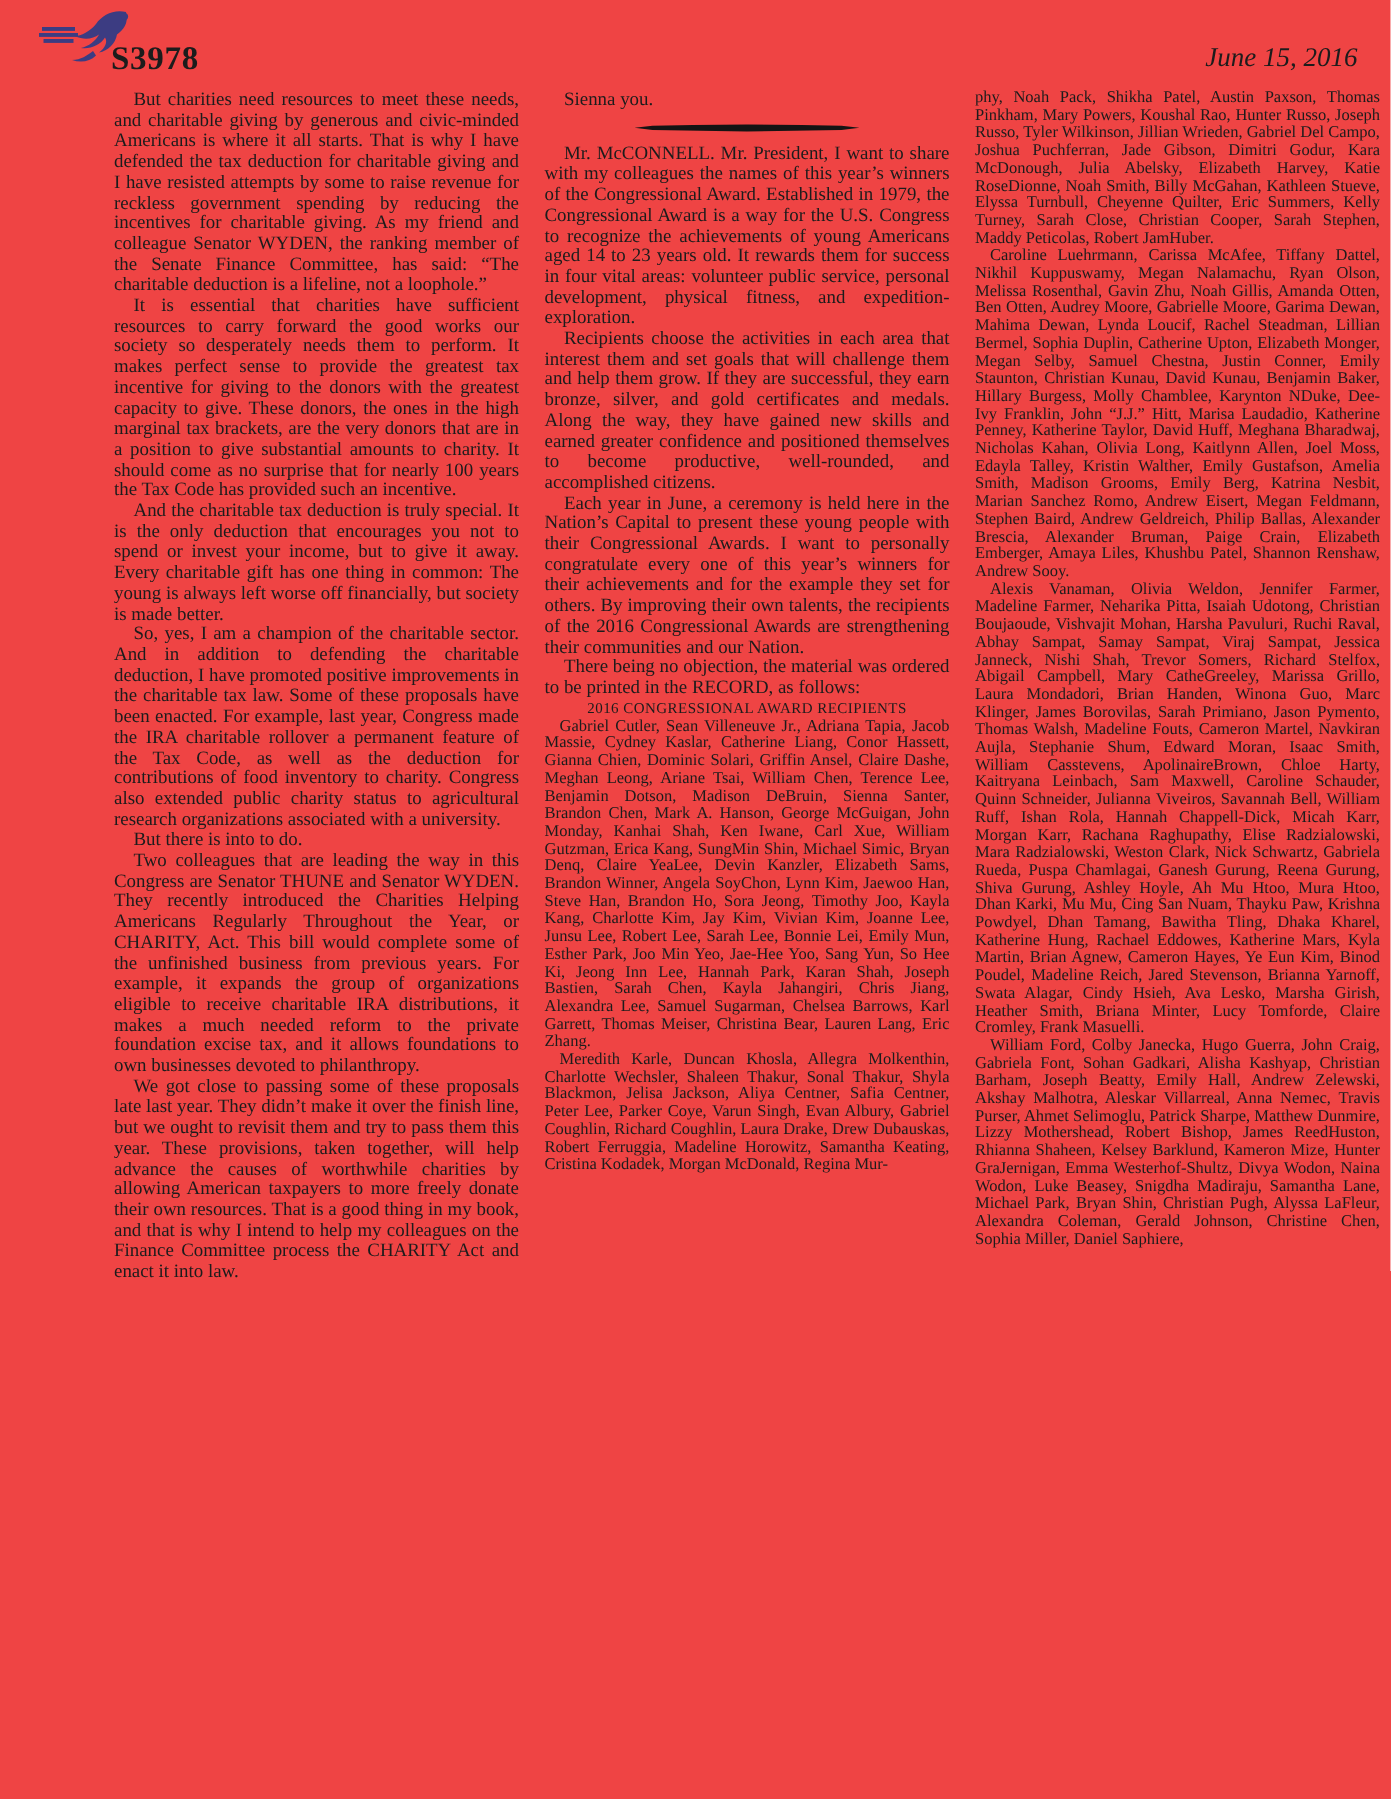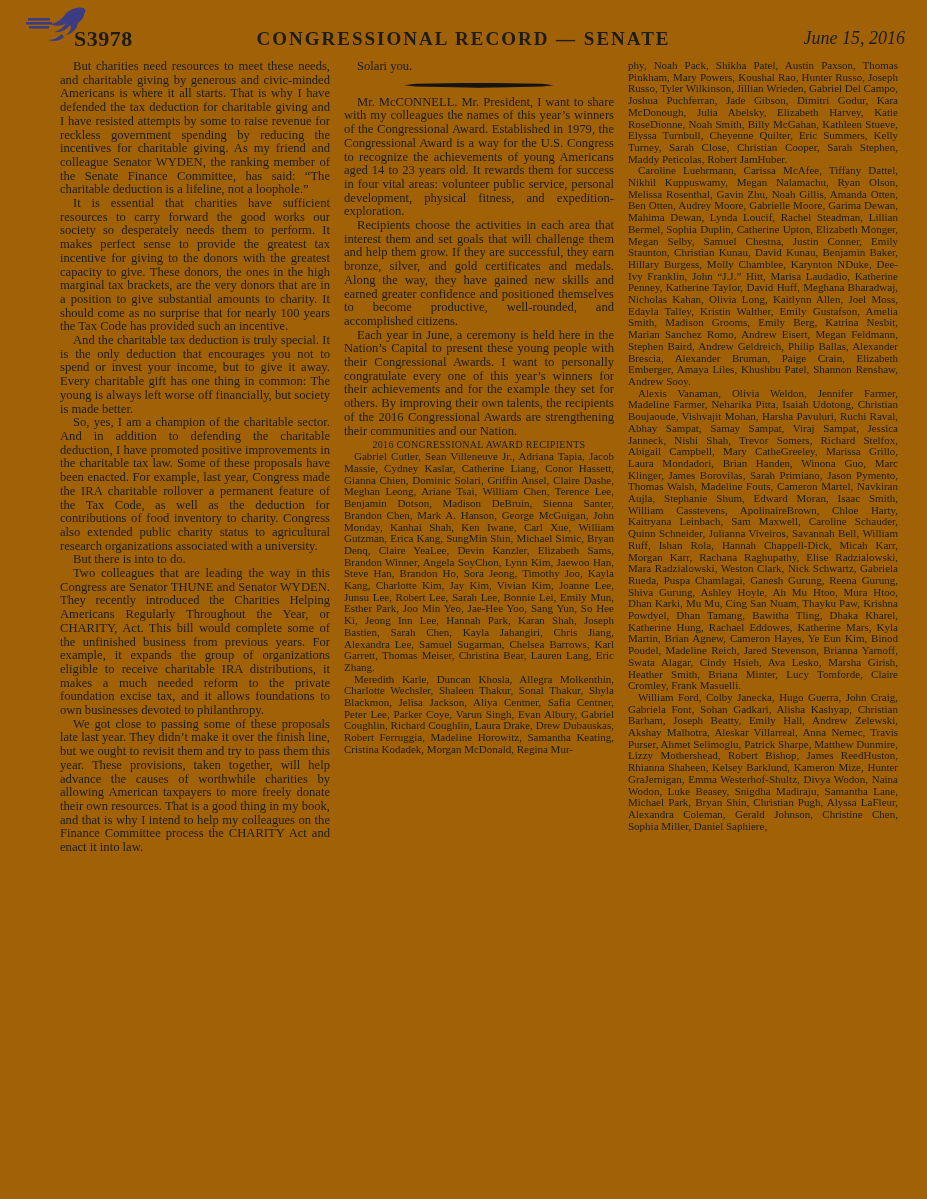--- a/index.html
+++ b/index.html
@@ -1,38 +1,38 @@
 <!DOCTYPE html>
 <html><head>
 <meta charset="utf-8">
 <style>
   html,body { margin:0; padding:0; background:#ffffff; }
   .page {
-    position:relative; width:927px; height:1199px; background:#a16207;
+    position:relative; width:927px; height:1199px; background:#ef4444;
     font-family:"Liberation Serif", serif; color:#1c1c1c; overflow:hidden;
   }
   
   .page-number {
     position:absolute; left:74px; top:26px;
     font-size:22px; font-weight:bold; letter-spacing:0.5px;
   }
   .masthead {
     position:absolute; left:0; right:0; top:28px; text-align:center;
     font-size:19px; font-weight:bold; letter-spacing:2px;
   }
   .issue-date {
     position:absolute; right:22px; top:28px;
     font-size:18px; font-weight:normal; font-style:italic;
   }
   
   .gpo-logo { position:absolute; left:24px; top:4px; width:84px; height:50px; }
   
   .columns {
-    position:absolute; left:60px; top:60px; width:844px;
-    display:flex; gap:14px; align-items:flex-start;
+    position:absolute; left:76px; top:60px; width:844px;
+    display:flex; gap:14px; align-items:flex-start;justify-content:space-between;
   }
   .col { width:270px; text-align:justify; font-size:12.6px; line-height:13.7px; }
   .col p { margin:0; text-indent:13px; }
   .col p.no-indent { text-indent:0; }
   
   .swell-rule {
     width:150px; height:5px; margin:9px auto 8px; background:#141414;
     clip-path:polygon(0% 50%, 8% 22%, 50% 0%, 92% 22%, 100% 50%, 92% 78%, 50% 100%, 8% 78%);
   }
   .article-heading {
@@ -56,41 +56,41 @@
       <rect x="4" y="14" width="22" height="2.6"></rect>
       <rect x="2" y="18" width="26" height="2.6"></rect>
       <rect x="5" y="22" width="20" height="2.6"></rect>
       <path d="M60 4 C52 2 44 6 40 12 C36 17 30 20 26 20 C32 23 38 22 42 19 C40 23 35 27 30 28 C36 29 43 26 46 21 C48 24 46 28 42 31 C48 30 53 25 54 19 C58 16 62 12 60 4 Z"></path>
       <path d="M38 30 C34 33 30 36 24 36 C30 38 36 37 40 33 Z"></path>
       <circle cx="59" cy="7" r="2.4"></circle>
     </g>
   </svg>
 
   <div class="page-number">S3978</div>
-  <div class="masthead">CONGRESSIONAL RECORD — SENATE</div>
   <div class="issue-date">June 15, 2016</div>
 
   <div class="columns">
 
     <div class="col">
       <p>But charities need resources to meet these needs, and charitable giving by generous and civic-minded Americans is where it all starts. That is why I have defended the tax deduction for charitable giving and I have resisted attempts by some to raise revenue for reckless government spending by reducing the incentives for charitable giving. As my friend and colleague Senator WYDEN, the ranking member of the Senate Finance Committee, has said: “The charitable deduction is a lifeline, not a loophole.”</p>
       <p>It is essential that charities have sufficient resources to carry forward the good works our society so desperately needs them to perform. It makes perfect sense to provide the greatest tax incentive for giving to the donors with the greatest capacity to give. These donors, the ones in the high marginal tax brackets, are the very donors that are in a position to give substantial amounts to charity. It should come as no surprise that for nearly 100 years the Tax Code has provided such an incentive.</p>
       <p>And the charitable tax deduction is truly special. It is the only deduction that encourages you not to spend or invest your income, but to give it away. Every charitable gift has one thing in common: The young is always left worse off financially, but society is made better.</p>
       <p>So, yes, I am a champion of the charitable sector. And in addition to defending the charitable deduction, I have promoted positive improvements in the charitable tax law. Some of these proposals have been enacted. For example, last year, Congress made the IRA charitable rollover a permanent feature of the Tax Code, as well as the deduction for contributions of food inventory to charity. Congress also extended public charity status to agricultural research organizations associated with a university.</p>
       <p>But there is into to do.</p>
       <p>Two colleagues that are leading the way in this Congress are Senator THUNE and Senator WYDEN. They recently introduced the Charities Helping Americans Regularly Throughout the Year, or CHARITY, Act. This bill would complete some of the unfinished business from previous years. For example, it expands the group of organizations eligible to receive charitable IRA distributions, it makes a much needed reform to the private foundation excise tax, and it allows foundations to own businesses devoted to philanthropy.</p>
       <p>We got close to passing some of these proposals late last year. They didn’t make it over the finish line, but we ought to revisit them and try to pass them this year. These provisions, taken together, will help advance the causes of worthwhile charities by allowing American taxpayers to more freely donate their own resources. That is a good thing in my book, and that is why I intend to help my colleagues on the Finance Committee process the CHARITY Act and enact it into law.</p>
     </div>
 
     <div class="col">
-      <p>Solari you.</p>
+      <p>Sienna you.</p>
       <div class="swell-rule"></div>
       <p>Mr. McCONNELL. Mr. President, I want to share with my colleagues the names of this year’s winners of the Congressional Award. Established in 1979, the Congressional Award is a way for the U.S. Congress to recognize the achievements of young Americans aged 14 to 23 years old. It rewards them for success in four vital areas: volunteer public service, personal development, physical fitness, and expedition-exploration.</p>
       <p>Recipients choose the activities in each area that interest them and set goals that will challenge them and help them grow. If they are successful, they earn bronze, silver, and gold certificates and medals. Along the way, they have gained new skills and earned greater confidence and positioned themselves to become productive, well-rounded, and accomplished citizens.</p>
       <p>Each year in June, a ceremony is held here in the Nation’s Capital to present these young people with their Congressional Awards. I want to personally congratulate every one of this year’s winners for their achievements and for the example they set for others. By improving their own talents, the recipients of the 2016 Congressional Awards are strengthening their communities and our Nation.</p>
+      <p>There being no objection, the material was ordered to be printed in the RECORD, as follows:</p>
       <p class="list-heading">2016 CONGRESSIONAL AWARD RECIPIENTS</p>
       <div class="small">
         <p>Gabriel Cutler, Sean Villeneuve Jr., Adriana Tapia, Jacob Massie, Cydney Kaslar, Catherine Liang, Conor Hassett, Gianna Chien, Dominic Solari, Griffin Ansel, Claire Dashe, Meghan Leong, Ariane Tsai, William Chen, Terence Lee, Benjamin Dotson, Madison DeBruin, Sienna Santer, Brandon Chen, Mark A. Hanson, George McGuigan, John Monday, Kanhai Shah, Ken Iwane, Carl Xue, William Gutzman, Erica Kang, SungMin Shin, Michael Simic, Bryan Denq, Claire YeaLee, Devin Kanzler, Elizabeth Sams, Brandon Winner, Angela SoyChon, Lynn Kim, Jaewoo Han, Steve Han, Brandon Ho, Sora Jeong, Timothy Joo, Kayla Kang, Charlotte Kim, Jay Kim, Vivian Kim, Joanne Lee, Junsu Lee, Robert Lee, Sarah Lee, Bonnie Lei, Emily Mun, Esther Park, Joo Min Yeo, Jae-Hee Yoo, Sang Yun, So Hee Ki, Jeong Inn Lee, Hannah Park, Karan Shah, Joseph Bastien, Sarah Chen, Kayla Jahangiri, Chris Jiang, Alexandra Lee, Samuel Sugarman, Chelsea Barrows, Karl Garrett, Thomas Meiser, Christina Bear, Lauren Lang, Eric Zhang.</p>
         <p>Meredith Karle, Duncan Khosla, Allegra Molkenthin, Charlotte Wechsler, Shaleen Thakur, Sonal Thakur, Shyla Blackmon, Jelisa Jackson, Aliya Centner, Safia Centner, Peter Lee, Parker Coye, Varun Singh, Evan Albury, Gabriel Coughlin, Richard Coughlin, Laura Drake, Drew Dubauskas, Robert Ferruggia, Madeline Horowitz, Samantha Keating, Cristina Kodadek, Morgan McDonald, Regina Mur-</p>
       </div>
     </div>
 
     <div class="col small">
       <p class="no-indent">phy, Noah Pack, Shikha Patel, Austin Paxson, Thomas Pinkham, Mary Powers, Koushal Rao, Hunter Russo, Joseph Russo, Tyler Wilkinson, Jillian Wrieden, Gabriel Del Campo, Joshua Puchferran, Jade Gibson, Dimitri Godur, Kara McDonough, Julia Abelsky, Elizabeth Harvey, Katie RoseDionne, Noah Smith, Billy McGahan, Kathleen Stueve, Elyssa Turnbull, Cheyenne Quilter, Eric Summers, Kelly Turney, Sarah Close, Christian Cooper, Sarah Stephen, Maddy Peticolas, Robert JamHuber.</p>
       <p>Caroline Luehrmann, Carissa McAfee, Tiffany Dattel, Nikhil Kuppuswamy, Megan Nalamachu, Ryan Olson, Melissa Rosenthal, Gavin Zhu, Noah Gillis, Amanda Otten, Ben Otten, Audrey Moore, Gabrielle Moore, Garima Dewan, Mahima Dewan, Lynda Loucif, Rachel Steadman, Lillian Bermel, Sophia Duplin, Catherine Upton, Elizabeth Monger, Megan Selby, Samuel Chestna, Justin Conner, Emily Staunton, Christian Kunau, David Kunau, Benjamin Baker, Hillary Burgess, Molly Chamblee, Karynton NDuke, Dee-Ivy Franklin, John “J.J.” Hitt, Marisa Laudadio, Katherine Penney, Katherine Taylor, David Huff, Meghana Bharadwaj, Nicholas Kahan, Olivia Long, Kaitlynn Allen, Joel Moss, Edayla Talley, Kristin Walther, Emily Gustafson, Amelia Smith, Madison Grooms, Emily Berg, Katrina Nesbit, Marian Sanchez Romo, Andrew Eisert, Megan Feldmann, Stephen Baird, Andrew Geldreich, Philip Ballas, Alexander Brescia, Alexander Bruman, Paige Crain, Elizabeth Emberger, Amaya Liles, Khushbu Patel, Shannon Renshaw, Andrew Sooy.</p>

